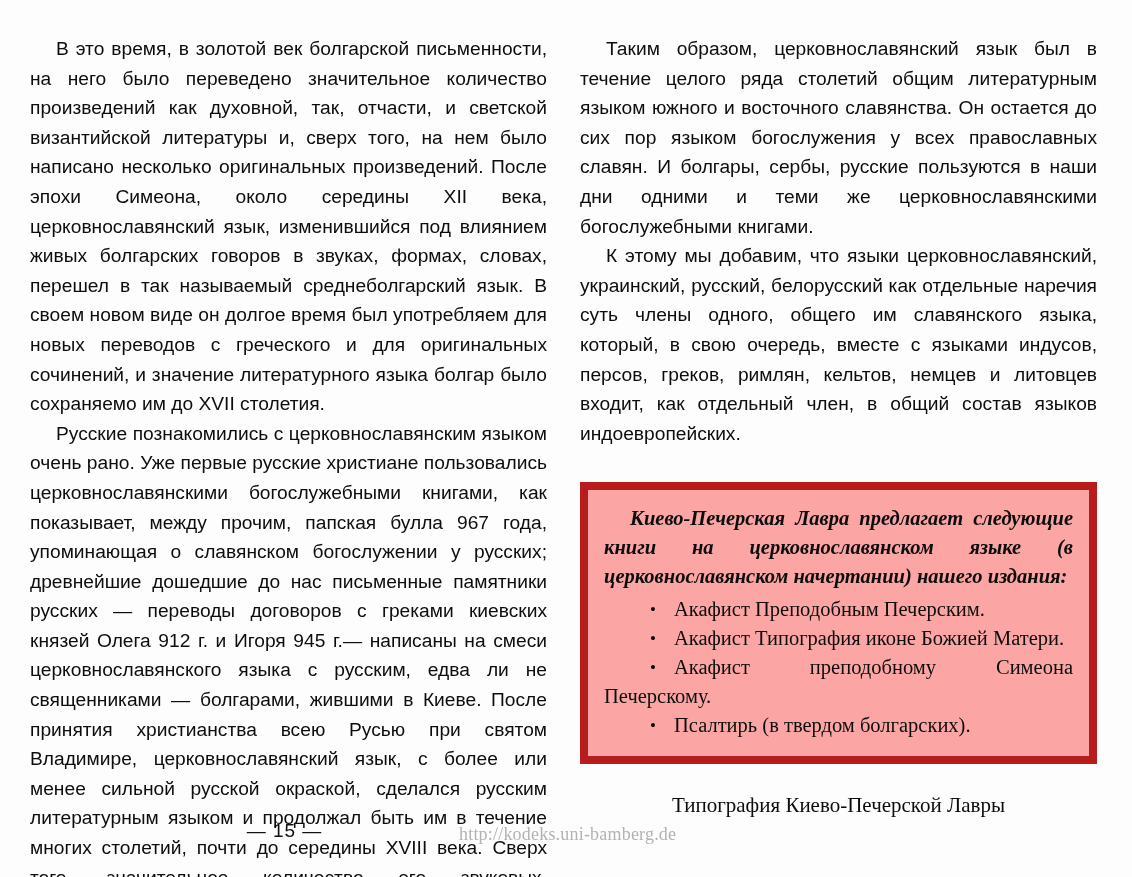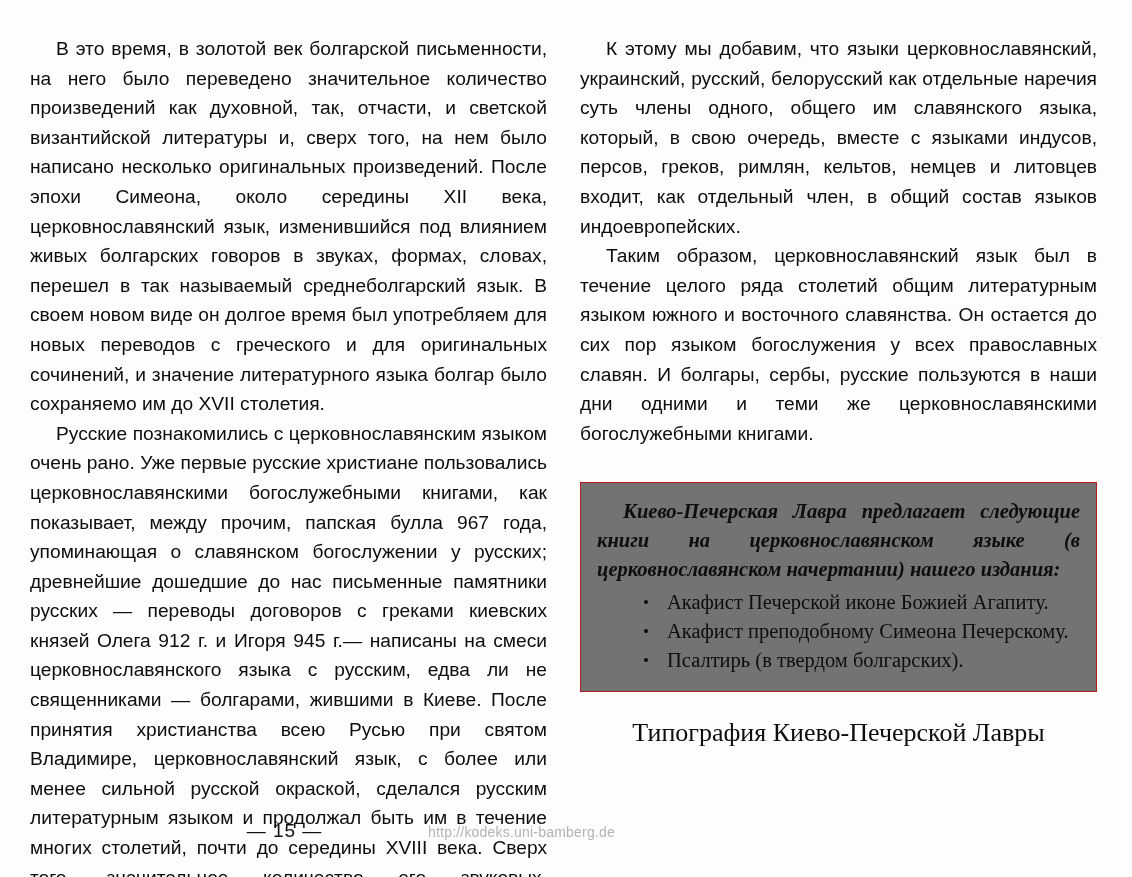--- a/index.html
+++ b/index.html
@@ -54,35 +54,35 @@
     top: 820px;
     text-align: center;
     font-family: "Liberation Sans", sans-serif;
     font-size: 19px;
     color: #111111;
     letter-spacing: 1px;
   }
 
   .watermark {
     position: absolute;
-    left: 428px;
+    left: 459px;
     top: 824px;
-    font-family: Liberation Sans, sans-serif;
-    font-size: 14px;
+    font-family: Liberation Serif, serif;
+    font-size: 18px;
     color: #b3b3b3;
     white-space: nowrap;
     letter-spacing: 0.2px;
   }
 
   .ad-box {
     position: relative;
     margin-top: 34px;
-    border: 1px solid #b91c1c;
+    border: 8px solid #b91c1c;
     padding: 14px 16px 16px 16px;
-    background: #737373;
+    background: #fca5a5;
   }
   .ad-box .ad-intro {
     margin: 0;
     font-family: "Liberation Serif", serif;
     font-weight: bold;
     font-style: italic;
     font-size: 20.5px;
     line-height: 29px;
     text-align: justify;
     text-indent: 26px;
@@ -114,46 +114,47 @@
   }
   .ad-list li .li-text {
     display: inline;
     margin-left: 24px;
   }
 
   .imprint {
     margin-top: 26px;
     text-align: center;
     font-family: "Liberation Serif", serif;
-    font-size: 26px;
+    font-size: 21px;
     line-height: 30px;
     color: #0d0d0d;
   }
   .imprint div { white-space: nowrap; }
 </style>
 </head>
 <body>
 
 <div class="page">
 
   <div class="columns">
 
     <div class="col col-left">
       <p class="body">В это время, в золотой век болгарской письменности, на него было переведено значительное количество произведений как духовной, так, отчасти, и светской византийской литературы и, сверх того, на нем было написано несколько оригинальных произведений. После эпохи Симеона, около середины XII века, церковнославянский язык, изменившийся под влиянием живых болгарских говоров в звуках, формах, словах, перешел в так называемый среднеболгарский язык. В своем новом виде он долгое время был употребляем для новых переводов с греческого и для оригинальных сочинений, и значение литературного языка болгар было сохраняемо им до XVII столетия.</p>
       <p class="body">Русские познакомились с церковнославянским языком очень рано. Уже первые русские христиане пользовались церковнославянскими богослужебными книгами, как показывает, между прочим, папская булла 967 года, упоминающая о славянском богослужении у русских; древнейшие дошедшие до нас письменные памятники русских — переводы договоров с греками киевских князей Олега 912 г. и Игоря 945 г.— написаны на смеси церковнославянского языка с русским, едва ли не священниками — болгарами, жившими в Киеве. После принятия христианства всею Русью при святом Владимире, церковнославянский язык, с более или менее сильной русской окраской, сделался русским литературным языком и продолжал быть им в течение многих столетий, почти до середины XVIII века. Сверх того, значительное количество его звуковых, формальных и словарных особенностей вошло в язык русского образованного общества и вместе с тем в современный русский литературный язык.</p>
     </div>
 
     <div class="col col-right">
+      <p class="body">Таким образом, церковнославянский язык был в течение целого ряда столетий общим литературным языком южного и восточного славянства. Он остается до сих пор языком богослужения у всех православных славян. И болгары, сербы, русские пользуются в наши дни одними и теми же церковнославянскими богослужебными книгами.</p>
       <p class="body">К этому мы добавим, что языки церковнославянский, украинский, русский, белорусский как отдельные наречия суть члены одного, общего им славянского языка, который, в свою очередь, вместе с языками индусов, персов, греков, римлян, кельтов, немцев и литовцев входит, как отдельный член, в общий состав языков индоевропейских.</p>
-      <p class="body">Таким образом, церковнославянский язык был в течение целого ряда столетий общим литературным языком южного и восточного славянства. Он остается до сих пор языком богослужения у всех православных славян. И болгары, сербы, русские пользуются в наши дни одними и теми же церковнославянскими богослужебными книгами.</p>
 
       <div class="ad-box">
         <p class="ad-intro">Киево-Печерская Лавра предлагает следующие книги на церковнославянском языке (в церковнославянском начертании) нашего издания:</p>
         <ul class="ad-list">
-          <li><span class="li-text">Акафист Печерской иконе Божией Агапиту.</span></li>
+          <li><span class="li-text">Акафист Преподобным Печерским.</span></li>
+          <li><span class="li-text">Акафист Типография иконе Божией Матери.</span></li>
           <li><span class="li-text">Акафист преподобному Симеона Печерскому.</span></li>
           <li><span class="li-text">Псалтирь (в твердом болгарских).</span></li>
         </ul>
       </div>
 
       <div class="imprint">
         <div>Типография Киево-Печерской Лавры</div>
       </div>
     </div>
 

